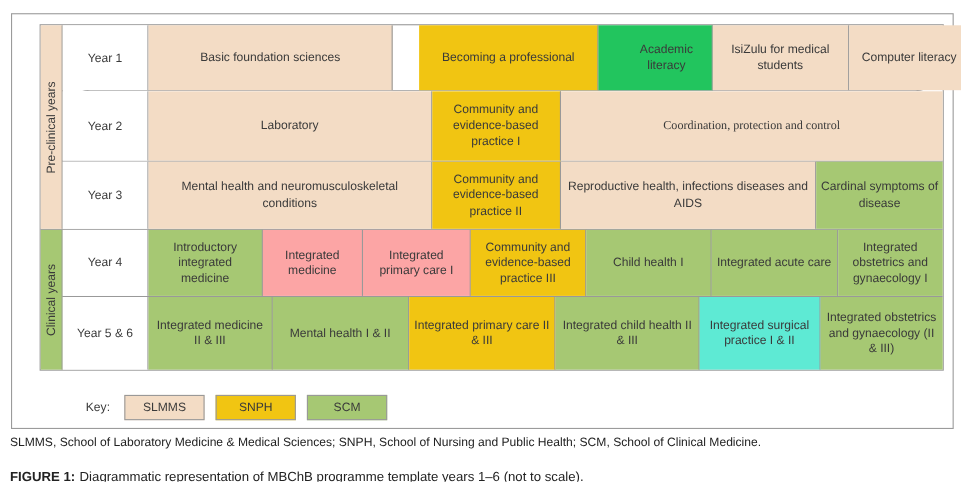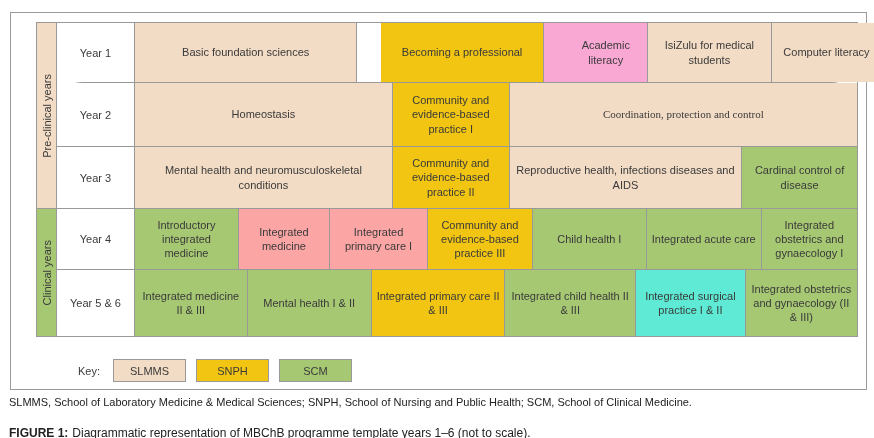--- a/index.html
+++ b/index.html
@@ -38,36 +38,36 @@
         <div class="band-rows">
           <div class="row" style="height: 60px; border-radius: 25px;">
             <div class="year-cell">Year 1</div>
             <div class="row-cells">
               <div class="cell" style="flex: 0 0 30.8%; background: rgb(243, 220, 197);">
                 <span class="cell-text">Basic foundation sciences</span>
               </div>
               <div class="cell" style="flex: 0 0 22.5%; background: rgb(241, 197, 18); margin-left: 24px;">
                 <span class="cell-text">Becoming a professional</span>
               </div>
-              <div class="cell" style="flex: 0 0 14.4%; background: #f9a8d4; padding-left: 25px;">
+              <div class="cell" style="flex: 0 0 14.4%; background: #22c55e; padding-left: 25px;">
                 <span class="cell-text">Academic literacy</span>
               </div>
               <div class="cell" style="flex: 0 0 17.2%; background: rgb(243, 220, 197);">
                 <span class="cell-text">IsiZulu for medical students</span>
               </div>
               <div class="cell" style="flex: 0 0 15.1%; background: rgb(243, 220, 197);">
                 <span class="cell-text">Computer literacy</span>
               </div>
             </div>
           </div>
           <div class="row" style="height: 64px;">
             <div class="year-cell">Year 2</div>
             <div class="row-cells">
               <div class="cell" style="flex: 0 0 35.7%; background: rgb(243, 220, 197);">
-                <span class="cell-text">Homeostasis</span>
+                <span class="cell-text">Laboratory</span>
               </div>
               <div class="cell" style="flex: 0 0 16.2%; background: rgb(241, 197, 18);">
                 <span class="cell-text">Community and evidence-based practice I</span>
               </div>
               <div class="cell" style="flex: 0 0 48.1%; background: rgb(243, 220, 197); font-family: Liberation Serif, serif;">
                 <span class="cell-text">Coordination, protection and control</span>
               </div>
             </div>
           </div>
           <div class="row" style="height: 61px;">
@@ -76,21 +76,21 @@
               <div class="cell" style="flex: 0 0 35.7%; background: rgb(243, 220, 197);">
                 <span class="cell-text">Mental health and neuromusculoskeletal conditions</span>
               </div>
               <div class="cell" style="flex: 0 0 16.2%; background: rgb(241, 197, 18); text-align: center;">
                 <span class="cell-text">Community and evidence-based practice II</span>
               </div>
               <div class="cell" style="flex: 0 0 32.2%; background: rgb(243, 220, 197);">
                 <span class="cell-text">Reproductive health, infections diseases and AIDS</span>
               </div>
               <div class="cell" style="flex: 0 0 15.9%; background: rgb(166, 200, 115);">
-                <span class="cell-text">Cardinal control of disease</span>
+                <span class="cell-text">Cardinal symptoms of disease</span>
               </div>
             </div>
           </div>
         </div>
       </div>
       <div class="band">
         <div class="band-strip" style="background: rgb(166, 200, 115);">
           <span class="band-strip-text">Clinical years</span>
         </div>
         <div class="band-rows">

